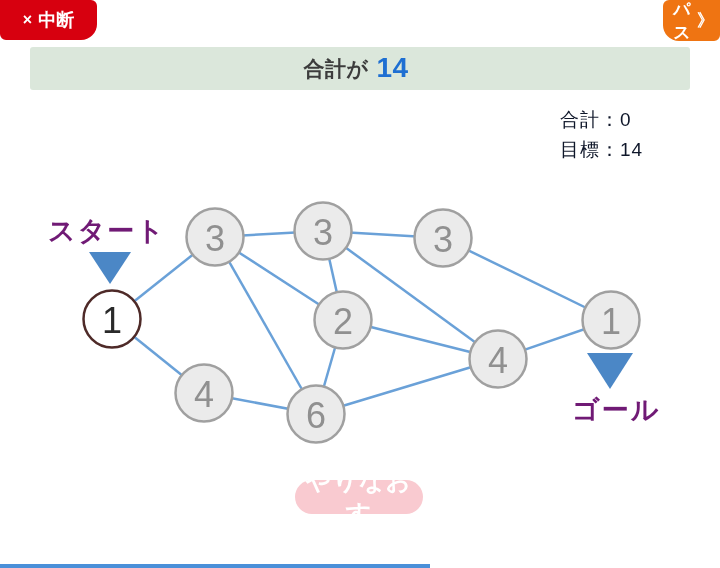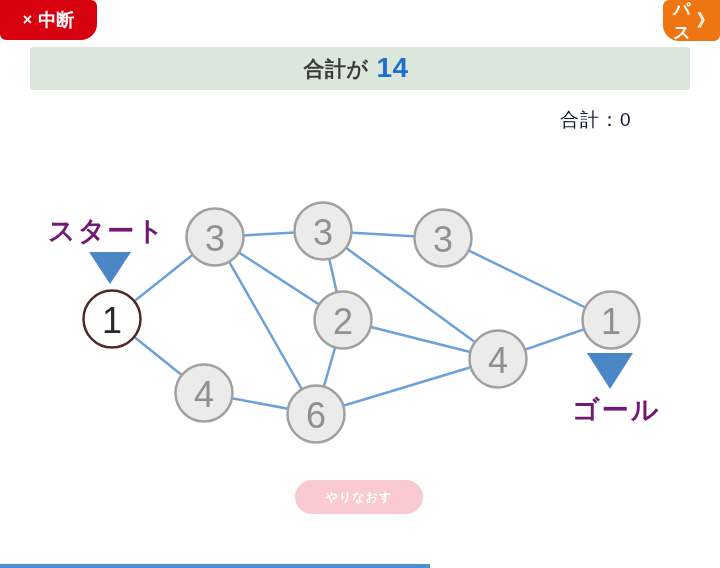--- a/index.html
+++ b/index.html
@@ -50,21 +50,21 @@
   .flow-label{
     position:absolute;color:#701a75;font-weight:bold;font-size:27px;
     letter-spacing:2px;white-space:nowrap;
   }
   .start-label{left:48px;top:213px;}
   .goal-label{left:565px;top:392px;margin-left:7px;}
   
   .retry-btn{
     position:absolute;left:295px;top:480px;width:128px;height:34px;
     background:#f9cad0;color:#ffffff;border:none;cursor:pointer;
-    border-radius:17px;font-weight:bold;font-size:12px;letter-spacing:1px;
+    border-radius:17px;font-weight:bold;font-size:25px;letter-spacing:1px;
     display:flex;align-items:center;justify-content:center;
     font-family:"Liberation Sans", sans-serif;
   }
   
   .timer-bar{
     position:absolute;left:0;bottom:0;height:4px;background:#4a90d9;
   }
 </style>
 </head>
 <body>
@@ -81,20 +81,21 @@
     <span>》</span>
   </button>
 
   <div class="instruction-bar" style="background: rgb(219, 231, 219);">
     <span>合計が</span>
     <span class="target-num" style="color: rgb(30, 111, 210);">14</span>
   </div>
 
   <div class="scoreboard" style="color: #0f172a;">
     <div><span>合計：</span><span>0</span></div>
+    <div><span>目標：</span><span>14</span></div>
   </div>
 
   <svg class="graph-svg" id="graph-svg" viewBox="0 0 720 568">
       <line x1="112" y1="319" x2="215" y2="237" stroke="#6aa1d8" stroke-width="2.5"></line>
       <line x1="112" y1="319" x2="204" y2="393" stroke="#6aa1d8" stroke-width="2.5"></line>
       <line x1="215" y1="237" x2="323" y2="231" stroke="#6aa1d8" stroke-width="2.5"></line>
       <line x1="215" y1="237" x2="343" y2="320" stroke="#6aa1d8" stroke-width="2.5"></line>
       <line x1="215" y1="237" x2="316" y2="414" stroke="#6aa1d8" stroke-width="2.5"></line>
       <line x1="323" y1="231" x2="443" y2="238" stroke="#6aa1d8" stroke-width="2.5"></line>
       <line x1="323" y1="231" x2="343" y2="320" stroke="#6aa1d8" stroke-width="2.5"></line>

